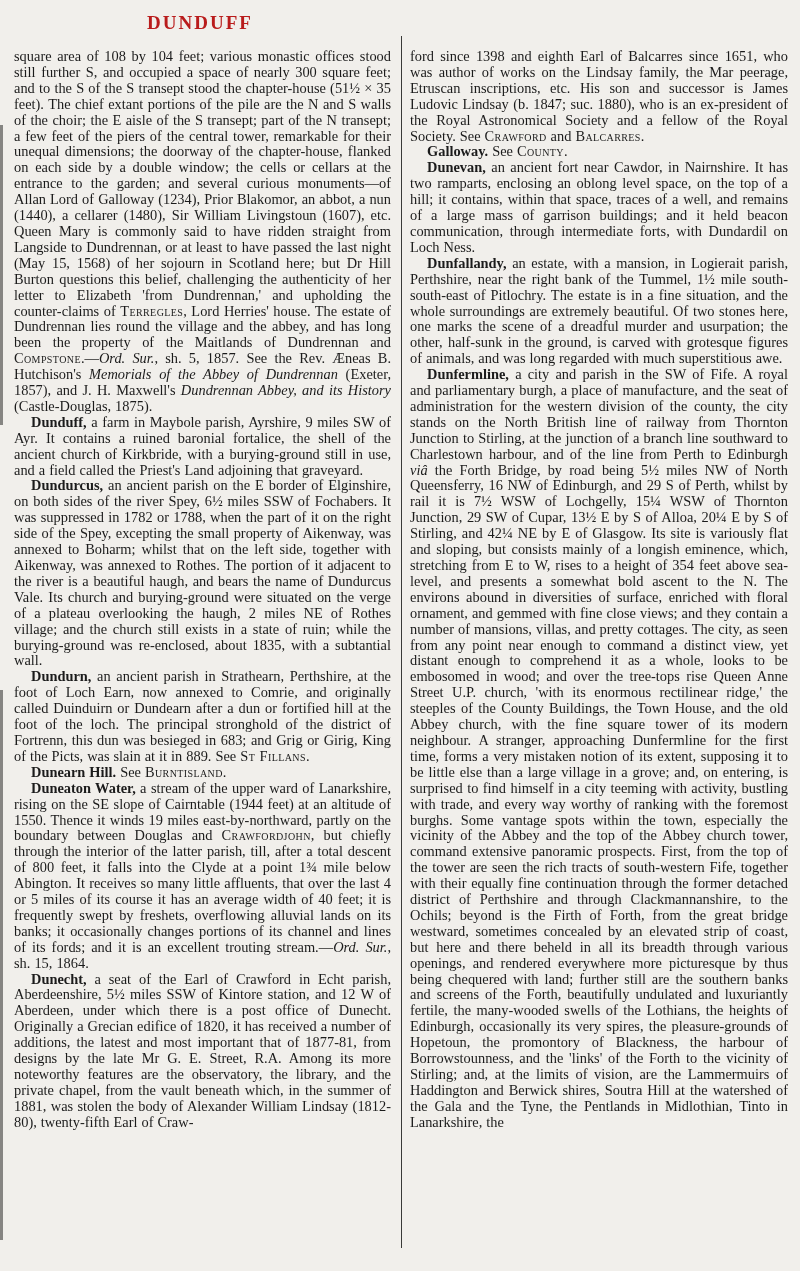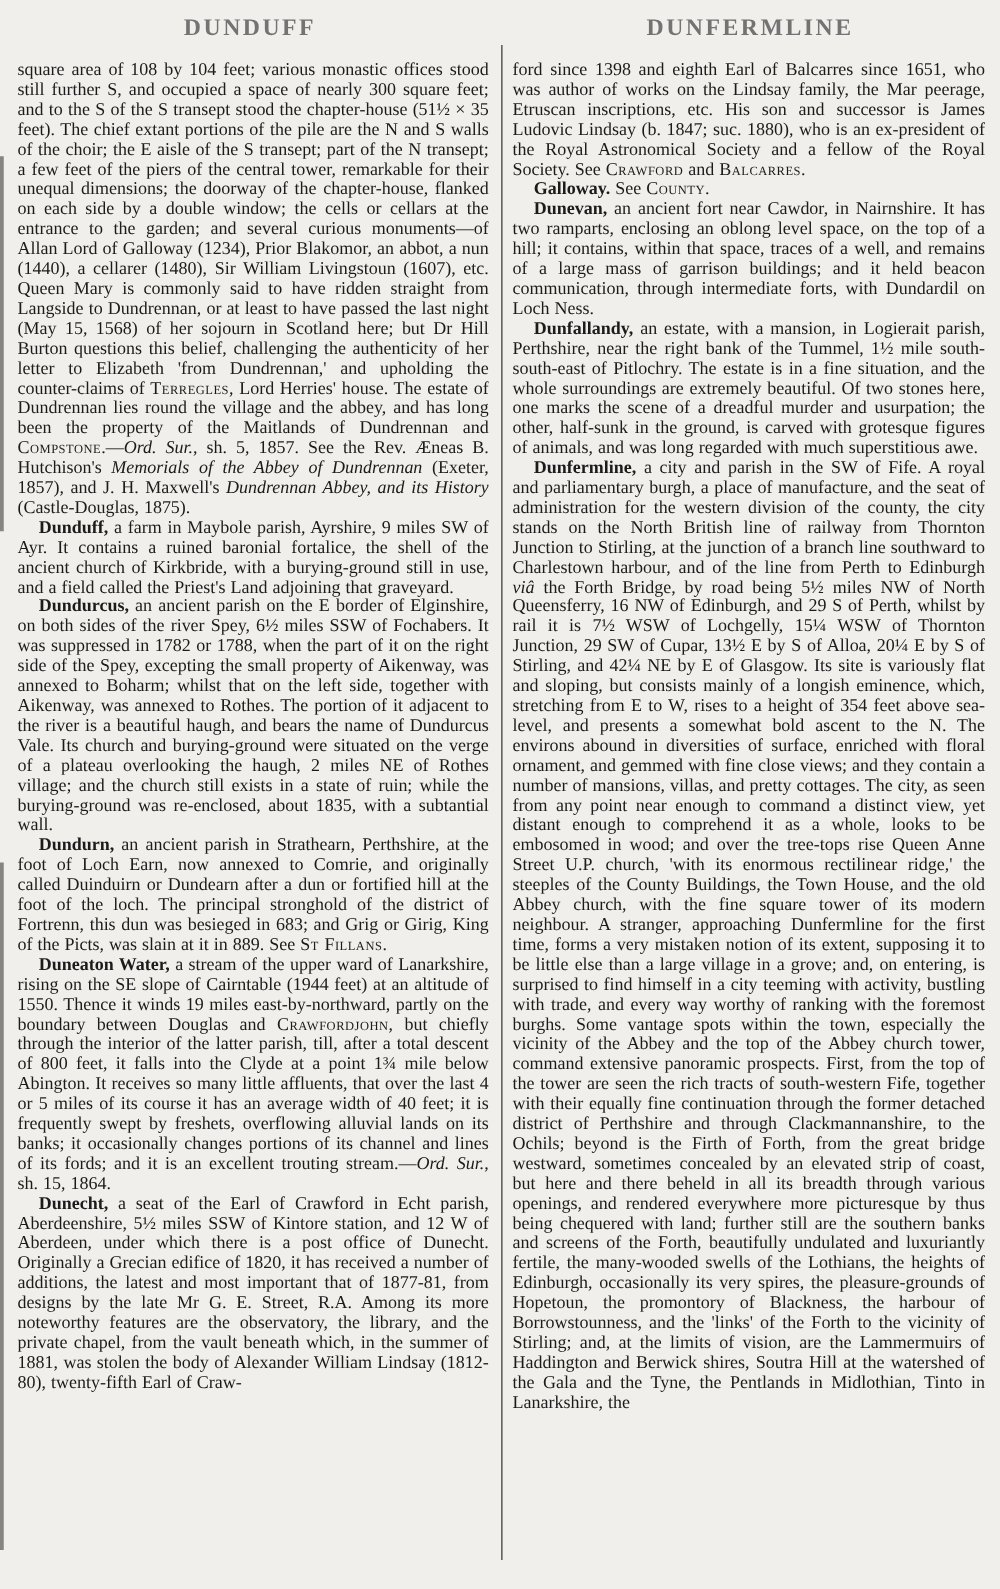--- a/index.html
+++ b/index.html
@@ -6,21 +6,21 @@
   body{
     width:800px;height:1271px;position:relative;overflow:hidden;
     background:#f1efeb;
     font-family:"Liberation Serif","DejaVu Serif",serif;
     color:#1b1b1b;
     -webkit-font-smoothing:antialiased;
   }
   .page{position:absolute;inset:0;}
   .col-header{
     position:absolute;top:12px;width:400px;text-align:center;
-    font-weight:700;font-size:19px;letter-spacing:2px;color:#737373;
+    font-weight:700;font-size:19px;letter-spacing:2px;color:#b91c1c;
   }
   .col-header.left{left:0;}
   .col-header.right{left:400px;}
   .column{
     position:absolute;top:37px;height:1206px;overflow:hidden;
     text-align:justify;font-size:14.4px;line-height:15.9px;
     word-spacing:0.4px;
     margin-top:12px;
   }
   .column.left{left:14px;width:377px;}
@@ -45,32 +45,32 @@
   .edge-a1{top:125px;height:300px;}
   .edge-a2{top:690px;height:550px;}
 </style>
 </head>
 <body>
 
 <div class="page">
 
   <div class="col-header left">DUNDUFF</div>
 
-  <div class="col-header right">DUNFERMLINE</div>
 
   <div class="column-rule"></div>
 
   <div class="edge-artifact edge-a1"></div>
   <div class="edge-artifact edge-a2"></div>
 
   <div class="column left">
       <p class="par"><span class="seg-p">square area of 108 by 104 feet; various monastic offices stood still further S, and occupied a space of nearly 300 square feet; and to the S of the S transept stood the chapter-house (51½ × 35 feet).  The chief extant portions of the pile are the N and S walls of the choir; the E aisle of the S transept; part of the N transept; a few feet of the piers of the central tower, remarkable for their unequal dimensions; the doorway of the chapter-house, flanked on each side by a double window; the cells or cellars at the entrance to the garden; and several curious monuments—of Allan Lord of Galloway (1234), Prior Blakomor, an abbot, a nun (1440), a cellarer (1480), Sir William Livingstoun (1607), etc.  Queen Mary is commonly said to have ridden straight from Langside to Dundrennan, or at least to have passed the last night (May 15, 1568) of her sojourn in Scotland here; but Dr Hill Burton questions this belief, challenging the authenticity of her letter to Elizabeth 'from Dundrennan,' and upholding the counter-claims of </span><span class="seg-sc">Terregles</span><span class="seg-p">, Lord Herries' house.  The estate of Dundrennan lies round the village and the abbey, and has long been the property of the Maitlands of Dundrennan and </span><span class="seg-sc">Compstone</span><span class="seg-p">.—</span><span class="seg-i">Ord. Sur.</span><span class="seg-p">, sh. 5, 1857.  See the Rev. Æneas B. Hutchison's </span><span class="seg-i">Memorials of the Abbey of Dundrennan</span><span class="seg-p"> (Exeter, 1857), and J. H. Maxwell's </span><span class="seg-i">Dundrennan Abbey, and its History</span><span class="seg-p"> (Castle-Douglas, 1875).</span></p>
       <p class="par ind"><span class="seg-b">Dunduff,</span><span class="seg-p"> a farm in Maybole parish, Ayrshire, 9 miles SW of Ayr.  It contains a ruined baronial fortalice, the shell of the ancient church of Kirkbride, with a burying-ground still in use, and a field called the Priest's Land adjoining that graveyard.</span></p>
       <p class="par ind"><span class="seg-b">Dundurcus,</span><span class="seg-p"> an ancient parish on the E border of Elginshire, on both sides of the river Spey, 6½ miles SSW of Fochabers.  It was suppressed in 1782 or 1788, when the part of it on the right side of the Spey, excepting the small property of Aikenway, was annexed to Boharm; whilst that on the left side, together with Aikenway, was annexed to Rothes.  The portion of it adjacent to the river is a beautiful haugh, and bears the name of Dundurcus Vale.  Its church and burying-ground were situated on the verge of a plateau overlooking the haugh, 2 miles NE of Rothes village; and the church still exists in a state of ruin; while the burying-ground was re-enclosed, about 1835, with a subtantial wall.</span></p>
       <p class="par ind"><span class="seg-b">Dundurn,</span><span class="seg-p"> an ancient parish in Strathearn, Perthshire, at the foot of Loch Earn, now annexed to Comrie, and originally called Duinduirn or Dundearn after a dun or fortified hill at the foot of the loch.  The principal stronghold of the district of Fortrenn, this dun was besieged in 683; and Grig or Girig, King of the Picts, was slain at it in 889.  See </span><span class="seg-sc">St Fillans</span><span class="seg-p">.</span></p>
+      <p class="par ind"><span class="seg-b">Dunearn Hill.</span><span class="seg-p">  See </span><span class="seg-sc">Burntisland</span><span class="seg-p">.</span></p>
       <p class="par ind"><span class="seg-b">Duneaton Water,</span><span class="seg-p"> a stream of the upper ward of Lanarkshire, rising on the SE slope of Cairntable (1944 feet) at an altitude of 1550.  Thence it winds 19 miles east-by-northward, partly on the boundary between Douglas and </span><span class="seg-sc">Crawfordjohn</span><span class="seg-p">, but chiefly through the interior of the latter parish, till, after a total descent of 800 feet, it falls into the Clyde at a point 1¾ mile below Abington.  It receives so many little affluents, that over the last 4 or 5 miles of its course it has an average width of 40 feet; it is frequently swept by freshets, overflowing alluvial lands on its banks; it occasionally changes portions of its channel and lines of its fords; and it is an excellent trouting stream.—</span><span class="seg-i">Ord. Sur.</span><span class="seg-p">, sh. 15, 1864.</span></p>
       <p class="par ind"><span class="seg-b">Dunecht,</span><span class="seg-p"> a seat of the Earl of Crawford in Echt parish, Aberdeenshire, 5½ miles SSW of Kintore station, and 12 W of Aberdeen, under which there is a post office of Dunecht.  Originally a Grecian edifice of 1820, it has received a number of additions, the latest and most important that of 1877-81, from designs by the late Mr G. E. Street, R.A.  Among its more noteworthy features are the observatory, the library, and the private chapel, from the vault beneath which, in the summer of 1881, was stolen the body of Alexander William Lindsay (1812-80), twenty-fifth Earl of Craw-</span></p>
     </div>
 
   <div class="column right">
       <p class="par"><span class="seg-p">ford since 1398 and eighth Earl of Balcarres since 1651, who was author of works on the Lindsay family, the Mar peerage, Etruscan inscriptions, etc.  His son and successor is James Ludovic Lindsay (b. 1847; suc. 1880), who is an ex-president of the Royal Astronomical Society and a fellow of the Royal Society.  See </span><span class="seg-sc">Crawford</span><span class="seg-p"> and </span><span class="seg-sc">Balcarres</span><span class="seg-p">.</span></p>
       <p class="par ind"><span class="seg-b">Galloway.</span><span class="seg-p">  See </span><span class="seg-sc">County</span><span class="seg-p">.</span></p>
       <p class="par ind"><span class="seg-b">Dunevan,</span><span class="seg-p"> an ancient fort near Cawdor, in Nairnshire. It has two ramparts, enclosing an oblong level space, on the top of a hill; it contains, within that space, traces of a well, and remains of a large mass of garrison buildings; and it held beacon communication, through intermediate forts, with Dundardil on Loch Ness.</span></p>
       <p class="par ind"><span class="seg-b">Dunfallandy,</span><span class="seg-p"> an estate, with a mansion, in Logierait parish, Perthshire, near the right bank of the Tummel, 1½ mile south-south-east of Pitlochry.  The estate is in a fine situation, and the whole surroundings are extremely beautiful.  Of two stones here, one marks the scene of a dreadful murder and usurpation; the other, half-sunk in the ground, is carved with grotesque figures of animals, and was long regarded with much superstitious awe.</span></p>
       <p class="par ind"><span class="seg-b">Dunfermline,</span><span class="seg-p"> a city and parish in the SW of Fife. A royal and parliamentary burgh, a place of manufacture, and the seat of administration for the western division of the county, the city stands on the North British line of railway from Thornton Junction to Stirling, at the junction of a branch line southward to Charlestown harbour, and of the line from Perth to Edinburgh </span><span class="seg-i">viâ</span><span class="seg-p"> the Forth Bridge, by road being 5½ miles NW of North Queensferry, 16 NW of Edinburgh, and 29 S of Perth, whilst by rail it is 7½ WSW of Lochgelly, 15¼ WSW of Thornton Junction, 29 SW of Cupar, 13½ E by S of Alloa, 20¼ E by S of Stirling, and 42¼ NE by E of Glasgow.  Its site is variously flat and sloping, but consists mainly of a longish eminence, which, stretching from E to W, rises to a height of 354 feet above sea-level, and presents a somewhat bold ascent to the N.  The environs abound in diversities of surface, enriched with floral ornament, and gemmed with fine close views; and they contain a number of mansions, villas, and pretty cottages.  The city, as seen from any point near enough to command a distinct view, yet distant enough to comprehend it as a whole, looks to be embosomed in wood; and over the tree-tops rise Queen Anne Street U.P. church, 'with its enormous rectilinear ridge,' the steeples of the County Buildings, the Town House, and the old Abbey church, with the fine square tower of its modern neighbour.  A stranger, approaching Dunfermline for the first time, forms a very mistaken notion of its extent, supposing it to be little else than a large village in a grove; and, on entering, is surprised to find himself in a city teeming with activity, bustling with trade, and every way worthy of ranking with the foremost burghs.  Some vantage spots within the town, especially the vicinity of the Abbey and the top of the Abbey church tower, command extensive panoramic prospects.  First, from the top of the tower are seen the rich tracts of south-western Fife, together with their equally fine continuation through the former detached district of Perthshire and through Clackmannanshire, to the Ochils; beyond is the Firth of Forth, from the great bridge westward, sometimes concealed by an elevated strip of coast, but here and there beheld in all its breadth through various openings, and rendered everywhere more picturesque by thus being chequered with land; further still are the southern banks and screens of the Forth, beautifully undulated and luxuriantly fertile, the many-wooded swells of the Lothians, the heights of Edinburgh, occasionally its very spires, the pleasure-grounds of Hopetoun, the promontory of Blackness, the harbour of Borrowstounness, and the 'links' of the Forth to the vicinity of Stirling; and, at the limits of vision, are the Lammermuirs of Haddington and Berwick shires, Soutra Hill at the watershed of the Gala and the Tyne, the Pentlands in Midlothian, Tinto in Lanarkshire, the</span></p>

